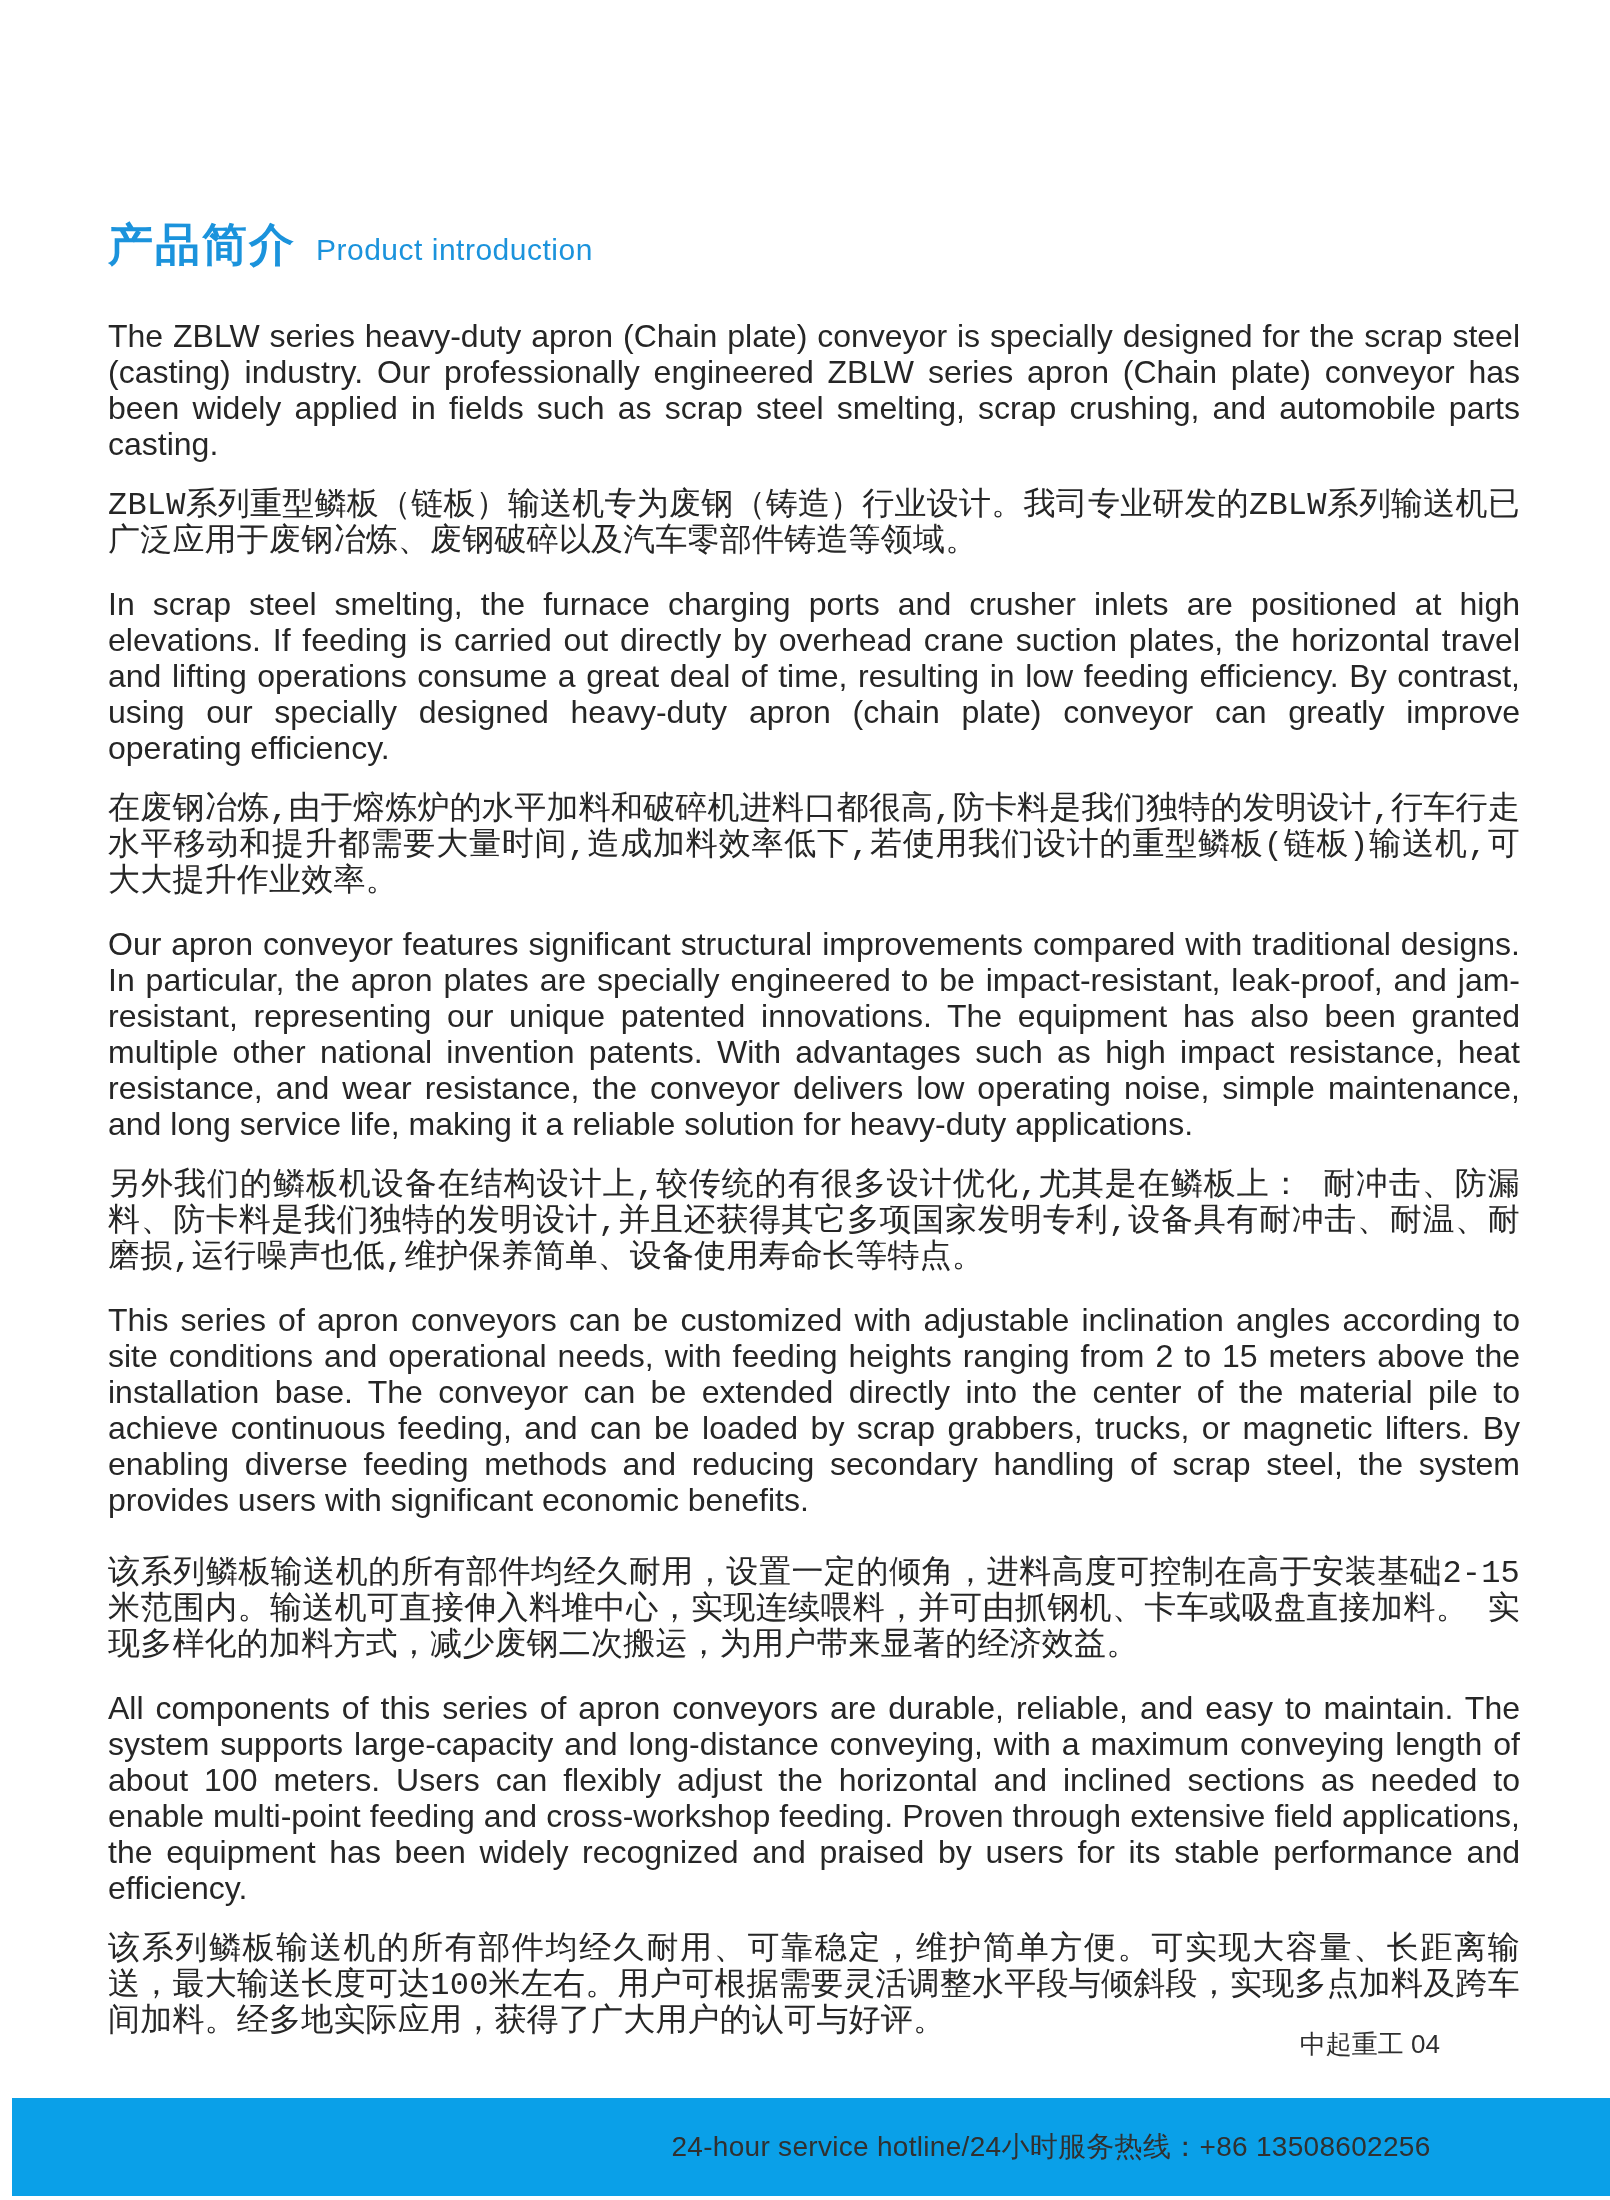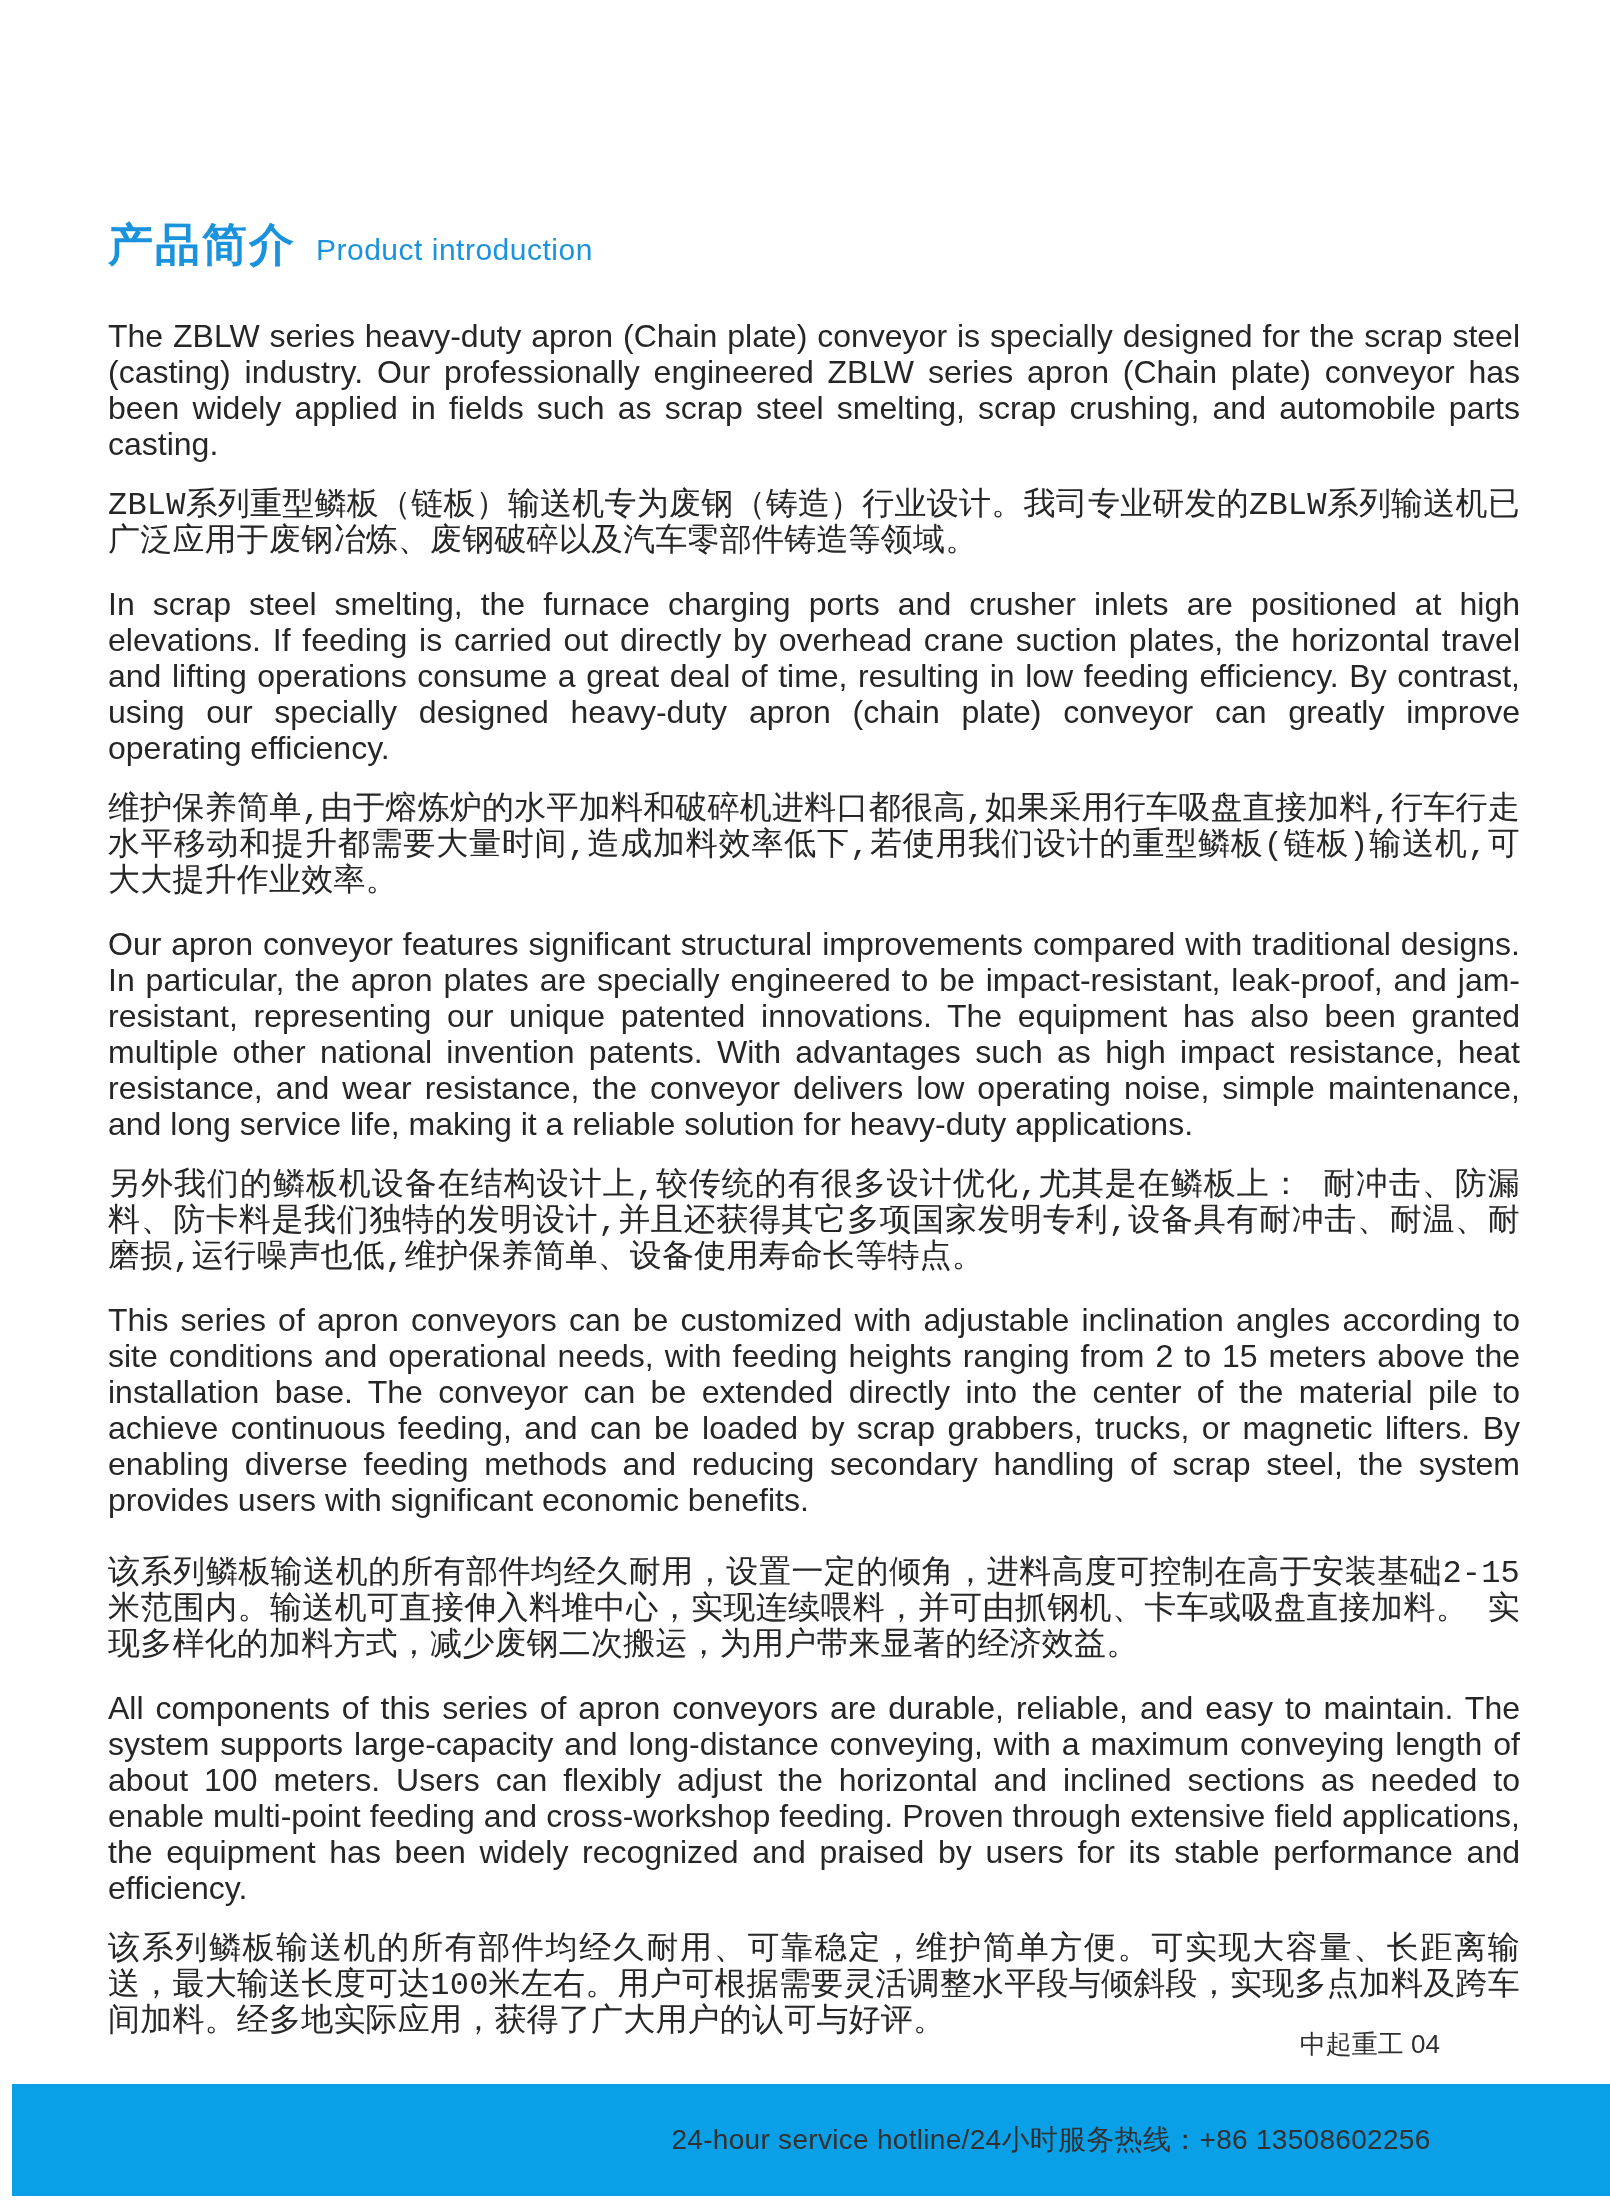--- a/index.html
+++ b/index.html
@@ -39,21 +39,21 @@
   .page-footer {
     position: absolute;
     right: 170px; top: 1998px;
     font-size: 26px; color: #2e2e2e; margin-top: 29px;
   }
 
   
   .bottom-bar {
     position: absolute;
     left: 12px; right: 0; bottom: 4px;
-    height: 112px;
+    height: 98px;
     background: var(--bar, #0aa0e8);
     display: flex; align-items: center;
     padding-left: 480px;
     box-sizing: border-box;
     margin-top: 24px;
   }
   .bottom-bar .hotline {
     flex: 1;
     text-align: center;
     font-size: 28px;
@@ -68,21 +68,21 @@
 
   <header class="title-row">
     <h1 class="title-cn">产品简介</h1>
     <span class="title-en">Product introduction</span>
   </header>
 
   <main class="content">
     <p class="en">The ZBLW series heavy-duty apron (Chain plate) conveyor is specially designed for the scrap steel (casting) industry. Our professionally engineered ZBLW series apron (Chain plate) conveyor has been widely applied in fields such as scrap steel smelting, scrap crushing, and automobile parts casting.</p>
     <p class="cn">ZBLW系列重型鳞板（链板）输送机专为废钢（铸造）行业设计。我司专业研发的ZBLW系列输送机已广泛应用于废钢冶炼、废钢破碎以及汽车零部件铸造等领域。</p>
     <p class="en">In scrap steel smelting, the furnace charging ports and crusher inlets are positioned at high elevations. If feeding is carried out directly by overhead crane suction plates, the horizontal travel and lifting operations consume a great deal of time, resulting in low feeding efficiency. By contrast, using our specially designed heavy-duty apron (chain plate) conveyor can greatly improve operating efficiency.</p>
-    <p class="cn">维护保养简单,由于熔炼炉的水平加料和破碎机进料口都很高,如果采用行车吸盘直接加料,行车行走水平移动和提升都需要大量时间,造成加料效率低下,若使用我们设计的重型鳞板(链板)输送机,可大大提升作业效率。</p>
+    <p class="cn">在废钢冶炼,由于熔炼炉的水平加料和破碎机进料口都很高,防卡料是我们独特的发明设计,行车行走水平移动和提升都需要大量时间,造成加料效率低下,若使用我们设计的重型鳞板(链板)输送机,可大大提升作业效率。</p>
     <p class="en">Our apron conveyor features significant structural improvements compared with traditional designs. In particular, the apron plates are specially engineered to be impact-resistant, leak-proof, and jam-resistant, representing our unique patented innovations. The equipment has also been granted multiple other national invention patents. With advantages such as high impact resistance, heat resistance, and wear resistance, the conveyor delivers low operating noise, simple maintenance, and long service life, making it a reliable solution for heavy-duty applications.</p>
     <p class="cn">另外我们的鳞板机设备在结构设计上,较传统的有很多设计优化,尤其是在鳞板上： 耐冲击、防漏料、防卡料是我们独特的发明设计,并且还获得其它多项国家发明专利,设备具有耐冲击、耐温、耐磨损,运行噪声也低,维护保养简单、设备使用寿命长等特点。</p>
     <p class="en">This series of apron conveyors can be customized with adjustable inclination angles according to site conditions and operational needs, with feeding heights ranging from 2 to 15 meters above the installation base. The conveyor can be extended directly into the center of the material pile to achieve continuous feeding, and can be loaded by scrap grabbers, trucks, or magnetic lifters. By enabling diverse feeding methods and reducing secondary handling of scrap steel, the system provides users with significant economic benefits.</p>
     <p class="cn gap-extra">该系列鳞板输送机的所有部件均经久耐用，设置一定的倾角，进料高度可控制在高于安装基础2-15米范围内。输送机可直接伸入料堆中心，实现连续喂料，并可由抓钢机、卡车或吸盘直接加料。 实现多样化的加料方式，减少废钢二次搬运，为用户带来显著的经济效益。</p>
     <p class="en">All components of this series of apron conveyors are durable, reliable, and easy to maintain. The system supports large-capacity and long-distance conveying, with a maximum conveying length of about 100 meters. Users can flexibly adjust the horizontal and inclined sections as needed to enable multi-point feeding and cross-workshop feeding. Proven through extensive field applications, the equipment has been widely recognized and praised by users for its stable performance and efficiency.</p>
     <p class="cn">该系列鳞板输送机的所有部件均经久耐用、可靠稳定，维护简单方便。可实现大容量、长距离输送，最大输送长度可达100米左右。用户可根据需要灵活调整水平段与倾斜段，实现多点加料及跨车间加料。经多地实际应用，获得了广大用户的认可与好评。</p>
   </main>
 
   <div class="page-footer">
     <span>中起重工 04</span>

